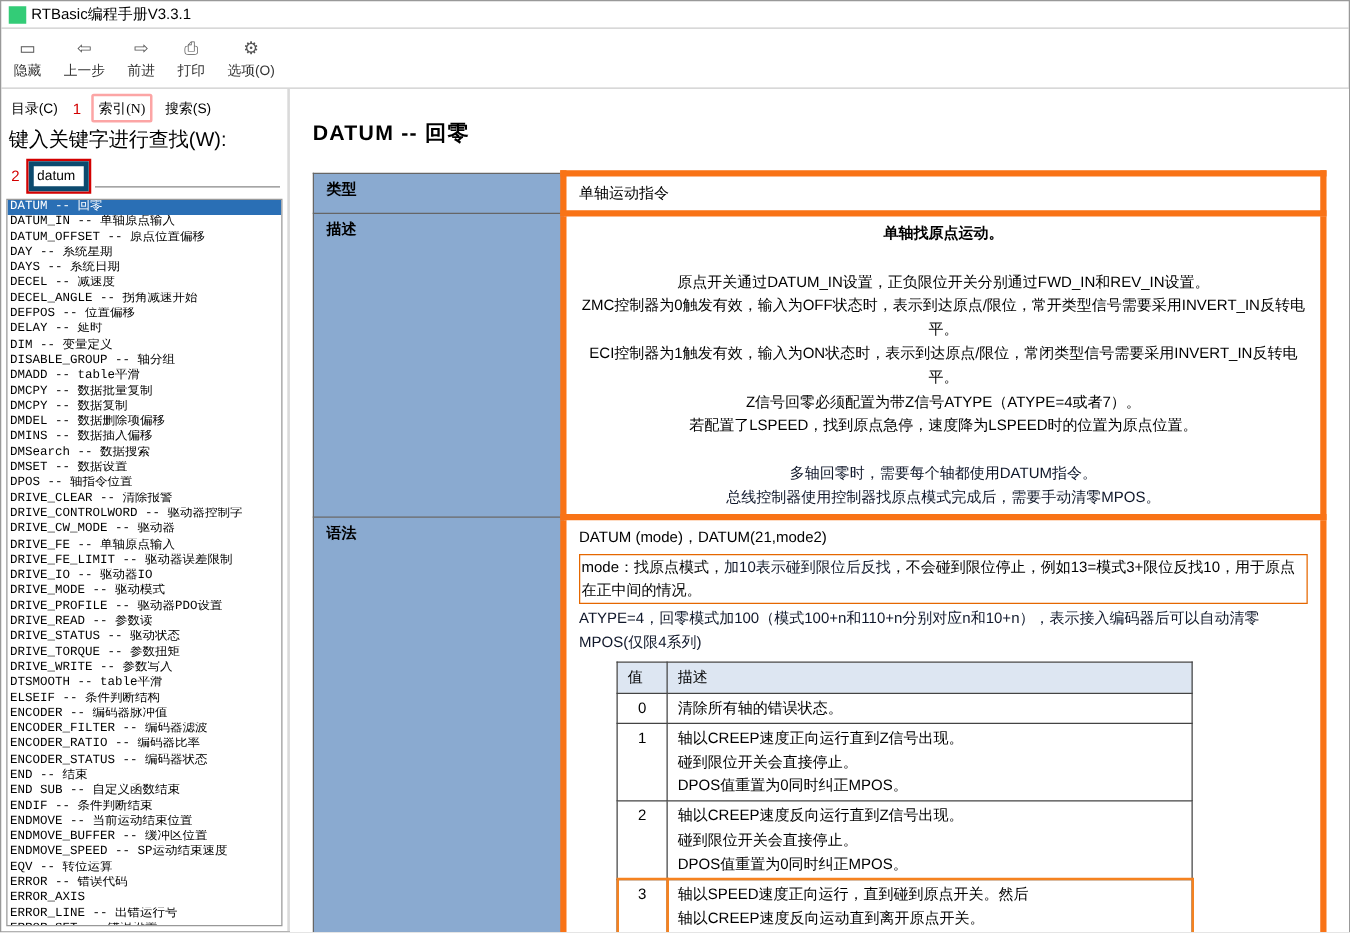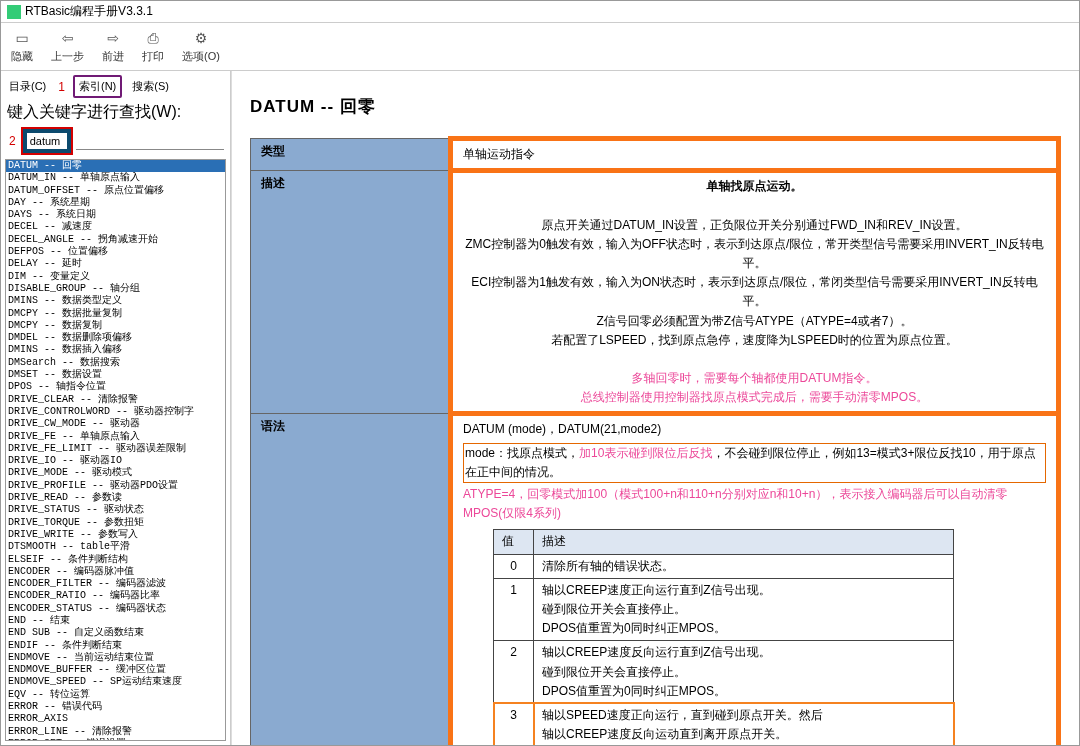--- a/index.html
+++ b/index.html
@@ -7,36 +7,36 @@
   .window { display: flex; flex-direction: column; height: 100%; border: 1px solid #999; }
   .titlebar { display: flex; align-items: center; padding: 2px 6px; border-bottom: 1px solid #ccc; font-size: 12px; }
   .title-icon { width: 14px; height: 14px; background: #3c7; margin-right: 4px; }
   .toolbar { display: flex; align-items: center; gap: 18px; padding: 6px 10px; border-bottom: 1px solid #ccc; }
   .tb-btn { display: flex; flex-direction: column; align-items: center; cursor: pointer; font-size: 11px; color: #333; }
   .tb-icon { width: 18px; height: 18px; margin-bottom: 2px; display:flex; align-items:center; justify-content:center; color:#555; font-size:14px;}
   .main { display: flex; flex: 1; overflow: hidden; }
   .sidebar { width: 230px; border-right: 1px solid #ccc; display: flex; flex-direction: column; }
   .tabs { display: flex; gap: 6px; padding: 4px 4px 2px 4px; align-items: center; font-size: 11px; }
   .tab { padding: 2px 4px; cursor: pointer; }
-  .tab.active { border: 2px solid #701a75; border-radius: 2px; }
+  .tab.active { border: 2px solid #fca5a5; border-radius: 2px; font-family: Liberation Serif, serif; }
   .anno { color: #d30000; font-size: 12px; margin: 0 2px; font-weight: normal;}
   .search-label { padding: 2px 6px; font-size: 16px; }
   .search-row { display: flex; align-items: center; padding: 2px 6px; gap: 3px;}
   .search-row input { flex: 1; border: 4px solid #0c4a6e; padding: 2px 3px; font-size: 11px; }
   .search-box-wrap { border: 2px solid #d30000; display:inline-block; }
   .list { flex: 1; overflow: hidden; border: 1px solid #999; margin: 2px 4px 4px 4px; background:#fff;}
   .list-inner { font-family: "SimSun","Courier New",monospace; font-size: 10px; line-height: 12.3px; }
   .li { padding: 0 2px; white-space: nowrap; overflow: hidden; }
   .li.sel { background: #2a6fb5; color: #fff; }
   .content { flex: 1; overflow: auto; padding: 10px 18px; background:#fff; border-left:1px solid #ddd;}
   h2 { font-size: 17px; font-weight: bold; margin: 14px 0 18px 0; letter-spacing:1px;}
   table.outer { border-collapse: collapse; width: 100%; }
   table.outer > tbody > tr > th { background: #8aaad0; text-align: left; padding: 4px 10px; border: 1px solid #666; font-size: 12px; width: 200px; vertical-align: top;}
   table.outer > tbody > tr > td { padding: 4px 10px; border: 5px solid #f97316; font-size: 12px; vertical-align: top; line-height:1.6;}
-  .red { color: #ec4899; }
+  .red { color: #0f172a; }
   table.inner { border-collapse: collapse; margin-top: 6px; margin-left:30px;}
   table.inner th, table.inner td { border: 1px solid #444; padding: 2px 8px; font-size: 12px; text-align: left; vertical-align: top; }
   table.inner th { background: #dde6f2; font-weight:normal;}
   table.inner td:first-child { text-align:center; width:40px;}
   .mode-box { border:1px solid #e56700; display:inline-block; padding:0 1px; margin-top:3px;}
   .desc p { margin:0; line-height:1.6;text-align:center;}
 </style>
 </head>
 <body>
 
@@ -88,21 +88,21 @@
             <div class="li">DATUM_IN -- 单轴原点输入</div>
             <div class="li">DATUM_OFFSET -- 原点位置偏移</div>
             <div class="li">DAY -- 系统星期</div>
             <div class="li">DAYS -- 系统日期</div>
             <div class="li">DECEL -- 减速度</div>
             <div class="li">DECEL_ANGLE -- 拐角减速开始</div>
             <div class="li">DEFPOS -- 位置偏移</div>
             <div class="li">DELAY -- 延时</div>
             <div class="li">DIM -- 变量定义</div>
             <div class="li">DISABLE_GROUP -- 轴分组</div>
-            <div class="li">DMINS -- 数据类型定义</div>
+            <div class="li">DMADD -- table平滑</div>
             <div class="li">DMCPY -- 数据批量复制</div>
             <div class="li">DMCPY -- 数据复制</div>
             <div class="li">DMDEL -- 数据删除项偏移</div>
             <div class="li">DMINS -- 数据插入偏移</div>
             <div class="li">DMSearch -- 数据搜索</div>
             <div class="li">DMSET -- 数据设置</div>
             <div class="li">DPOS -- 轴指令位置</div>
             <div class="li">DRIVE_CLEAR -- 清除报警</div>
             <div class="li">DRIVE_CONTROLWORD -- 驱动器控制字</div>
             <div class="li">DRIVE_CW_MODE -- 驱动器</div>
@@ -123,21 +123,21 @@
             <div class="li">ENCODER_STATUS -- 编码器状态</div>
             <div class="li">END -- 结束</div>
             <div class="li">END SUB -- 自定义函数结束</div>
             <div class="li">ENDIF -- 条件判断结束</div>
             <div class="li">ENDMOVE -- 当前运动结束位置</div>
             <div class="li">ENDMOVE_BUFFER -- 缓冲区位置</div>
             <div class="li">ENDMOVE_SPEED -- SP运动结束速度</div>
             <div class="li">EQV -- 转位运算</div>
             <div class="li">ERROR -- 错误代码</div>
             <div class="li">ERROR_AXIS</div>
-            <div class="li">ERROR_LINE -- 清除报警</div>
+            <div class="li">ERROR_LINE -- 出错运行号</div>
             <div class="li">ERROR_SET -- 错误设置</div>
             <div class="li">ERRORMASK -- 错误信息</div>
           </div>
       </div>
     </div>
 
     <div class="content">
       <h2>DATUM -- 回零</h2>
       <table class="outer">
         <tbody>

